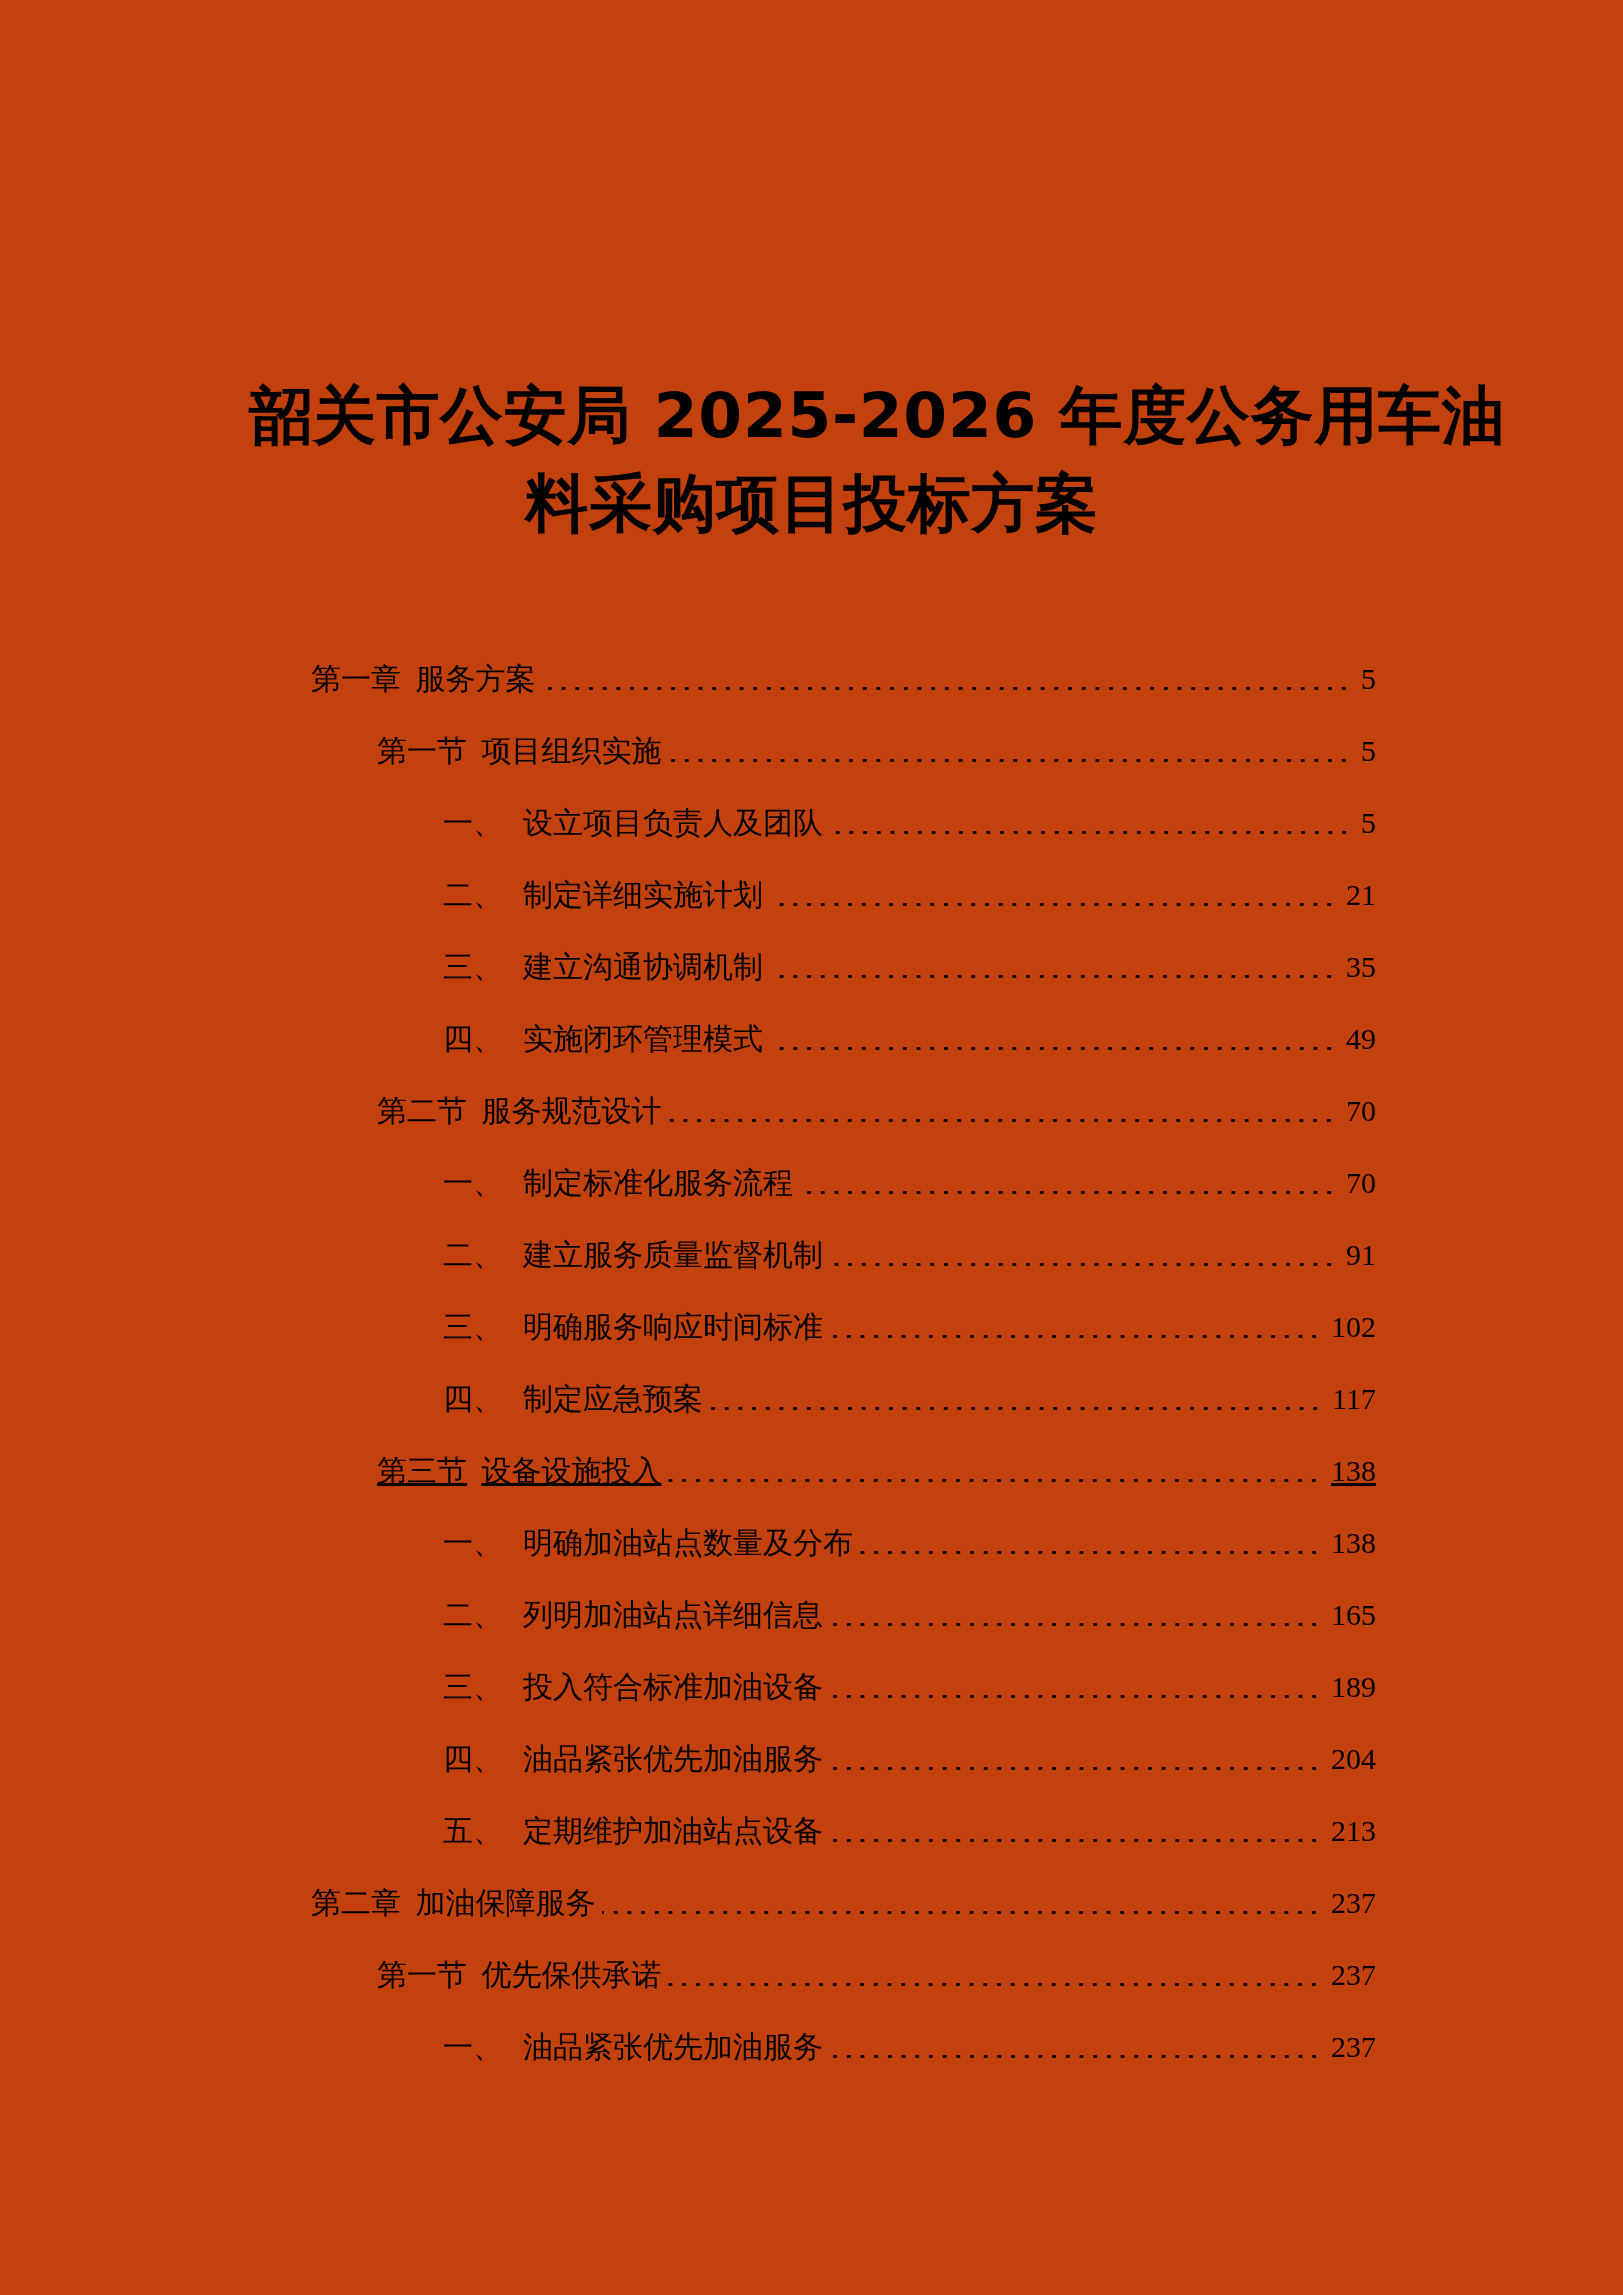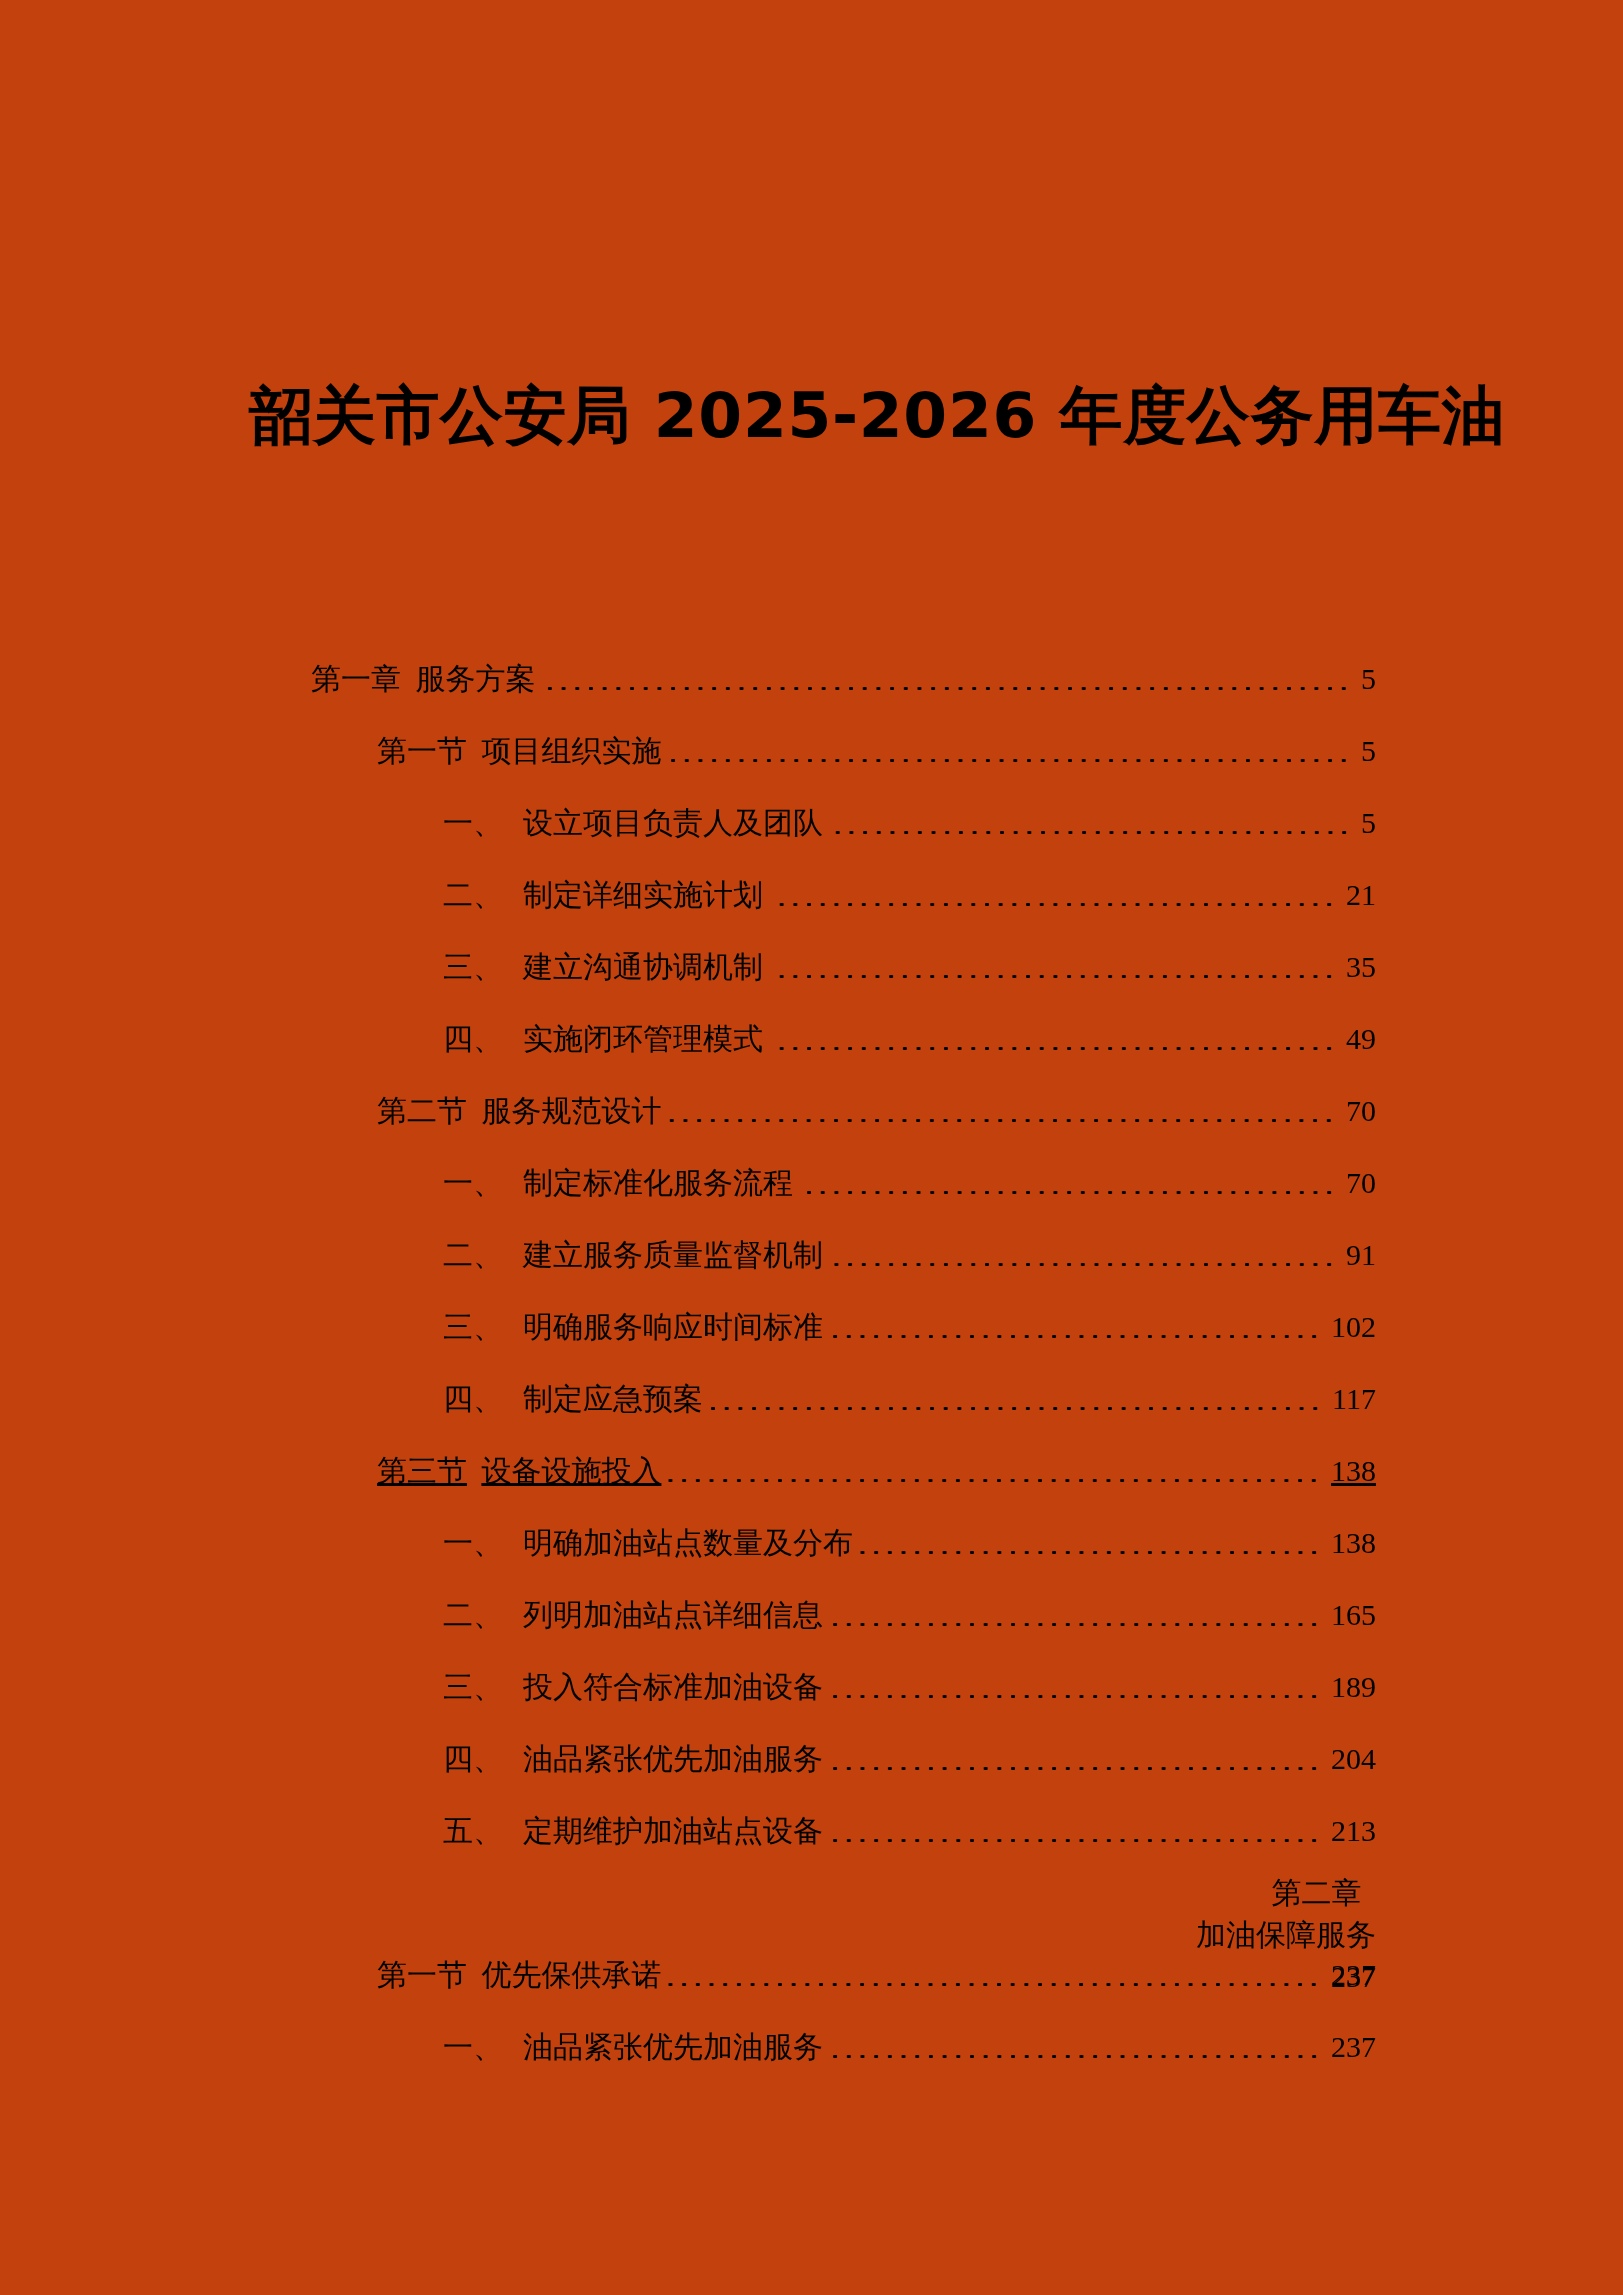--- a/index.html
+++ b/index.html
@@ -88,20 +88,21 @@
     font-family: "Liberation Serif", "DejaVu Serif", serif;
   }
 </style>
 </head>
 <body>
 
 <div class="page">
 
   <h1 class="title">
     <span class="line">韶关市公安局 2025-2026 年度公务用车油</span>
+    <span class="line">料采购项目投标方案</span>
   </h1>
 
   <div class="toc">
 
     <div class="toc-row lvl0" style="top:0px;left:311px;width:1065px;">
       <span class="num">第一章</span>
       <span class="label">服务方案</span>
       <span class="leader"></span>
       <span class="page-num">5</span>
     </div>
@@ -211,21 +212,21 @@
       <span class="page-num">204</span>
     </div>
 
     <div class="toc-row lvl2" style="top:1152px;left:443px;width:933px;">
       <span class="num">五、</span>
       <span class="label">定期维护加油站点设备</span>
       <span class="leader"></span>
       <span class="page-num">213</span>
     </div>
 
-    <div class="toc-row lvl0" style="top:1224px;left:311px;width:1065px;flex-direction:column;">
+    <div class="toc-row lvl0" style="top:1224px;left:311px;width:1065px;">
       <span class="num">第二章</span>
       <span class="label">加油保障服务</span>
       <span class="leader"></span>
       <span class="page-num">237</span>
     </div>
 
     <div class="toc-row lvl1" style="top:1296px;left:377px;width:999px;">
       <span class="num">第一节</span>
       <span class="label">优先保供承诺</span>
       <span class="leader"></span>

